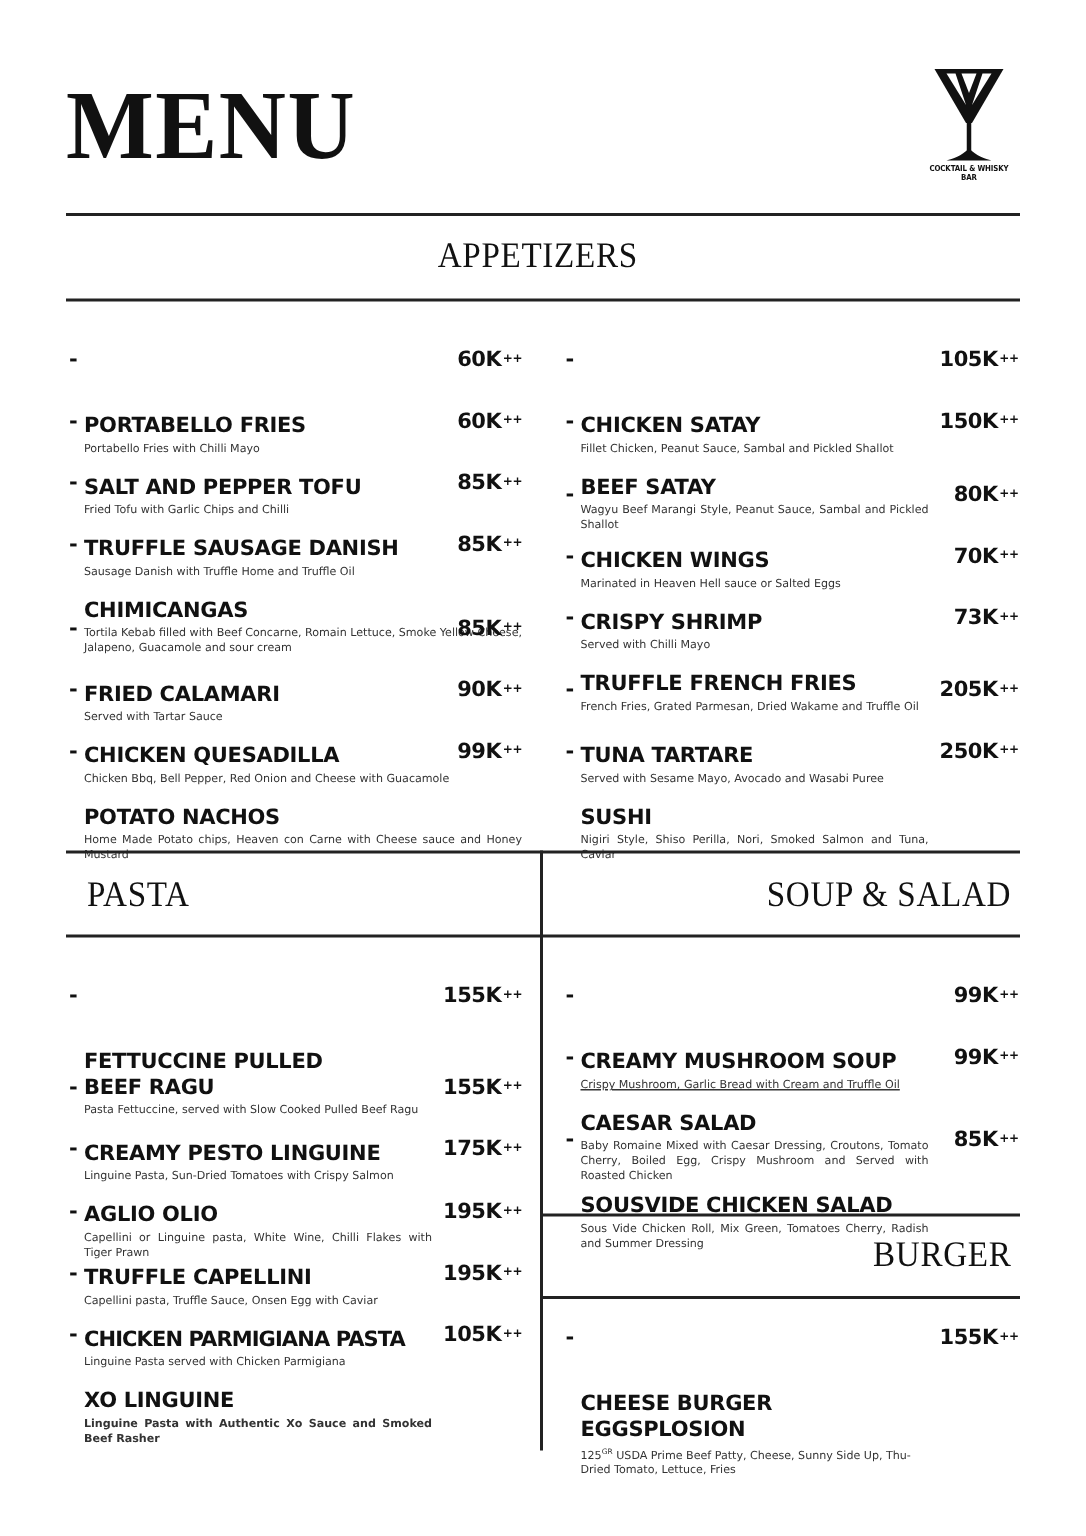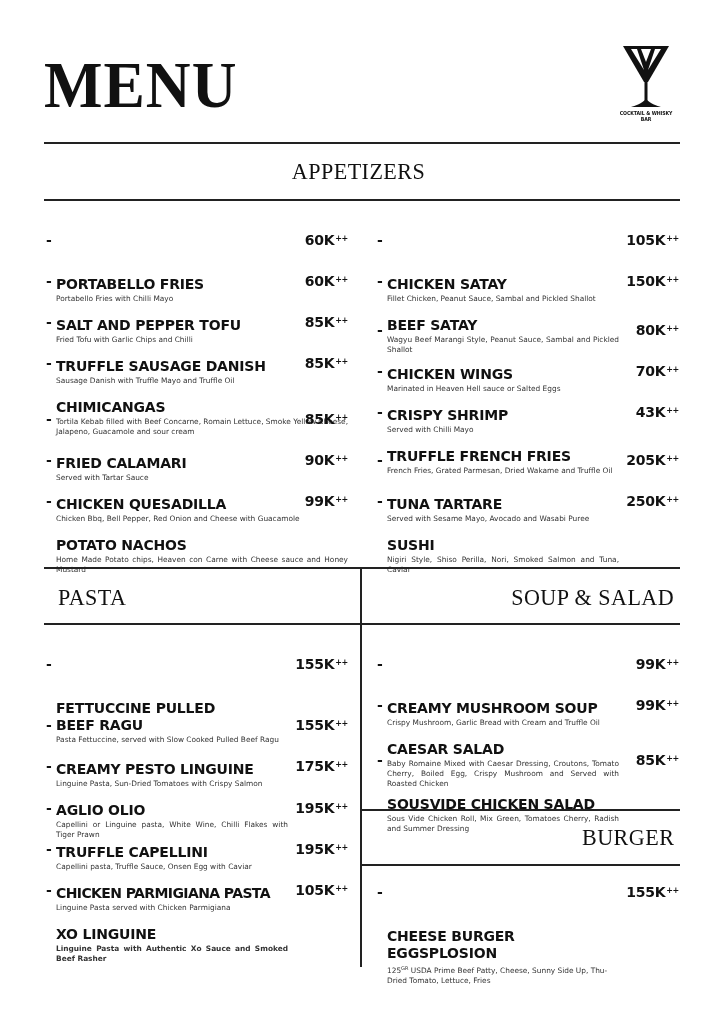--- a/index.html
+++ b/index.html
@@ -101,21 +101,21 @@
     <div class="item-desc">Fried Tofu with Garlic Chips and Chilli</div>
   </div>
   <div class="item" style="height:41px;">
     <div class="item-row">
         <div class="item-name">
           <span class="dash">-</span>
           <span class="nm">TRUFFLE SAUSAGE DANISH</span>
         </div>
     <div class="item-price"><span>85K</span><sup>++</sup></div>
       </div>
-    <div class="item-desc">Sausage Danish with Truffle Mayo and Truffle Oil</div>
+    <div class="item-desc">Sausage Danish with Truffle Home and Truffle Oil</div>
   </div>
   <div class="item" style="height:56px;">
     <div class="item-row">
         <div class="item-name">
           <span class="dash">-</span>
           <span class="nm">CHIMICANGAS</span>
         </div>
     <div class="item-price"><span>85K</span><sup>++</sup></div>
       </div>
     <div class="item-desc">Tortila Kebab filled with Beef Concarne, Romain Lettuce, Smoke Yellow Cheese, Jalapeno, Guacamole and sour cream</div>
@@ -192,21 +192,21 @@
     <div class="item-price"><span>70K</span><sup>++</sup></div>
       </div>
     <div class="item-desc" style="width:232px;">Served with Chilli Mayo</div>
   </div>
   <div class="item" style="height:48px;">
     <div class="item-row">
         <div class="item-name">
           <span class="dash">-</span>
           <span class="nm">TRUFFLE FRENCH FRIES</span>
         </div>
-    <div class="item-price"><span>43K</span><sup>++</sup></div>
+    <div class="item-price"><span>73K</span><sup>++</sup></div>
       </div>
     <div class="item-desc" style="width:232px;">French Fries, Grated Parmesan, Dried Wakame and Truffle Oil</div>
   </div>
   <div class="item" style="height:41px;">
     <div class="item-row">
         <div class="item-name">
           <span class="dash">-</span>
           <span class="nm">TUNA TARTARE</span>
         </div>
     <div class="item-price"><span>205K</span><sup>++</sup></div>
@@ -301,21 +301,21 @@
 
 <div class="col" style="left:377px; top:656px; width:302px;">
   <div class="item" style="height:41px;">
     <div class="item-row">
         <div class="item-name">
           <span class="dash">-</span>
           <span class="nm">CREAMY MUSHROOM SOUP</span>
         </div>
     <div class="item-price"><span>99K</span><sup>++</sup></div>
       </div>
-    <div class="item-desc" style="width:232px;">Crispy Mushroom, Garlic Bread with Cream and Truffle Oil</div>
+    <div class="item-desc" style="width:232px;text-decoration:underline;">Crispy Mushroom, Garlic Bread with Cream and Truffle Oil</div>
   </div>
   <div class="item" style="height:55px;">
     <div class="item-row">
         <div class="item-name">
           <span class="dash">-</span>
           <span class="nm">CAESAR SALAD</span>
         </div>
     <div class="item-price"><span>99K</span><sup>++</sup></div>
       </div>
     <div class="item-desc" style="width:232px;">Baby Romaine Mixed with Caesar Dressing, Croutons, Tomato Cherry, Boiled Egg, Crispy Mushroom and Served with Roasted Chicken</div>

